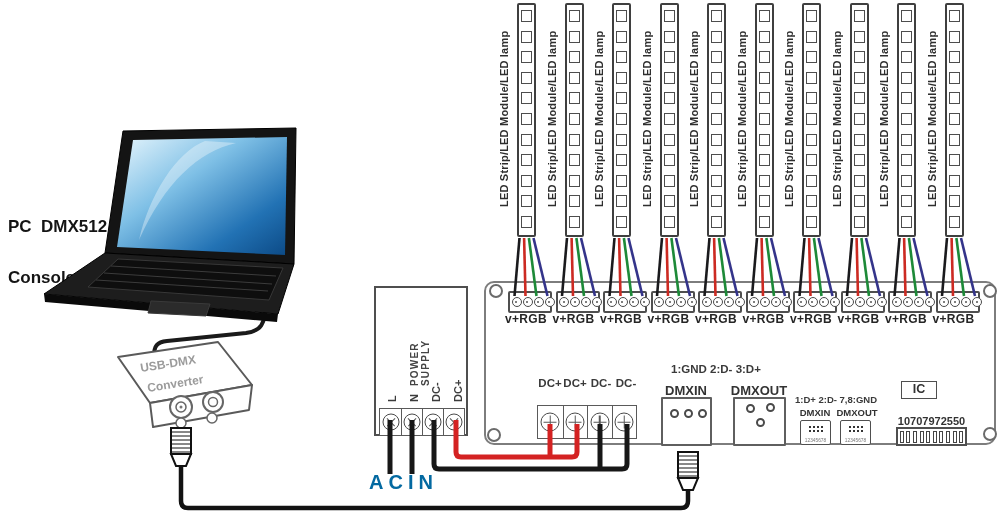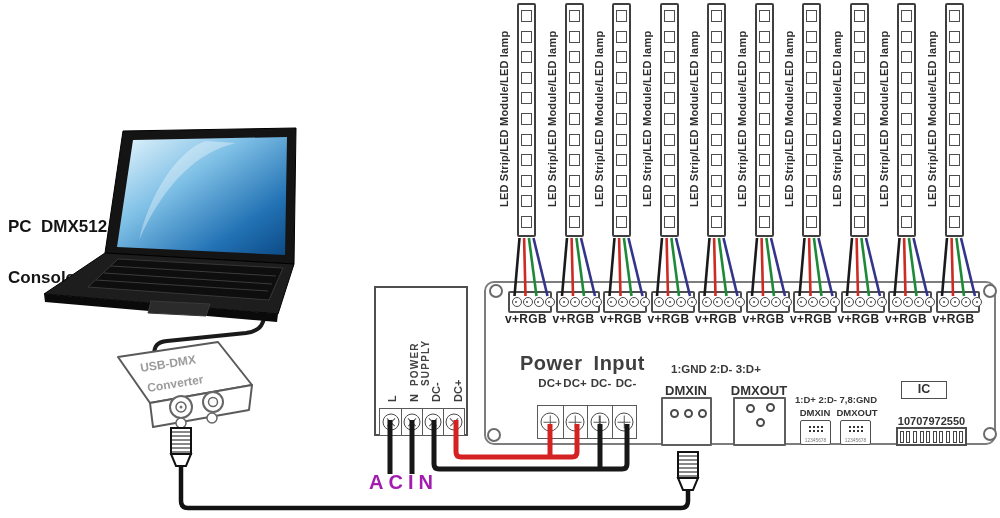--- a/index.html
+++ b/index.html
@@ -56,29 +56,29 @@
 
   
   #rj-pinout{left:776px;top:394px;width:120px;font-size:9.5px;}
   .rj-lab{top:407px;width:50px;text-align:center;font-size:9.5px;font-weight:bold;color:#333;}
   .rjjack{top:420px;width:31px;height:25px;border:1.5px solid #4f4f4f;border-radius:2px;background:#fff;}
   .rjdots{position:absolute;left:7px;top:4px;width:17px;height:8px;
           background-image:radial-gradient(#333 34%,transparent 36%);background-size:4px 4px;}
   .rjpins{position:absolute;left:0;right:0;bottom:1px;text-align:center;font-size:6px;color:#777;transform:scale(.8);}
 
   
-  #ic{left:901px;top:381px;width:46px;height:18px;border:1.5px solid #4f4f4f;background:#fff;
+  #ic{left:901px;top:381px;width:36px;height:18px;border:1.5px solid #4f4f4f;background:#fff;
       text-align:center;font-size:12.5px;font-weight:bold;color:#333;line-height:15px;}
   #dip-scale{left:896px;top:415px;width:71px;text-align:center;font-size:11px;font-weight:bold;color:#333;}
   #dip{left:896px;top:427px;width:71px;height:19px;border:2px solid #4f4f4f;background:#fff;
        display:flex;align-items:center;justify-content:center;gap:2.6px;}
   .dipslot{width:4px;height:12px;border:1.2px solid #444;background:#fff;}
 
   
-  #acin{left:369px;top:471px;font-size:20px;font-weight:bold;color:#a21caf;letter-spacing:5px;}
+  #acin{left:369px;top:471px;font-size:20px;font-weight:bold;color:#0369a1;letter-spacing:5px;}
   #pclabel{left:8px;top:184px;font-size:17px;font-weight:bold;color:#141414;line-height:17px;white-space:pre;}
 
   #art{position:absolute;left:0;top:0;pointer-events:none;}
 </style>
 </head>
 <body>
 
 <div id="stage">
 
   <div class="abs" id="panel"></div>
@@ -323,21 +323,20 @@
           </div>
         </div>
       <div class="cell">
           <div class="circ c17">
             <div class="screw x"></div>
           </div>
         </div>
     </div>
   </div>
 
-  <div class="abs" id="pi-title">Power Input</div>
   <div class="abs dclab" style="left:532px;">DC+</div>
   <div class="abs dclab" style="left:557px;">DC+</div>
   <div class="abs dclab" style="left:583px;">DC-</div>
   <div class="abs dclab" style="left:608px;">DC-</div>
   <div class="abs" id="cpower">
     <div class="cell">
         <div class="circ c19">
           <div class="screw"></div>
         </div>
       </div>

